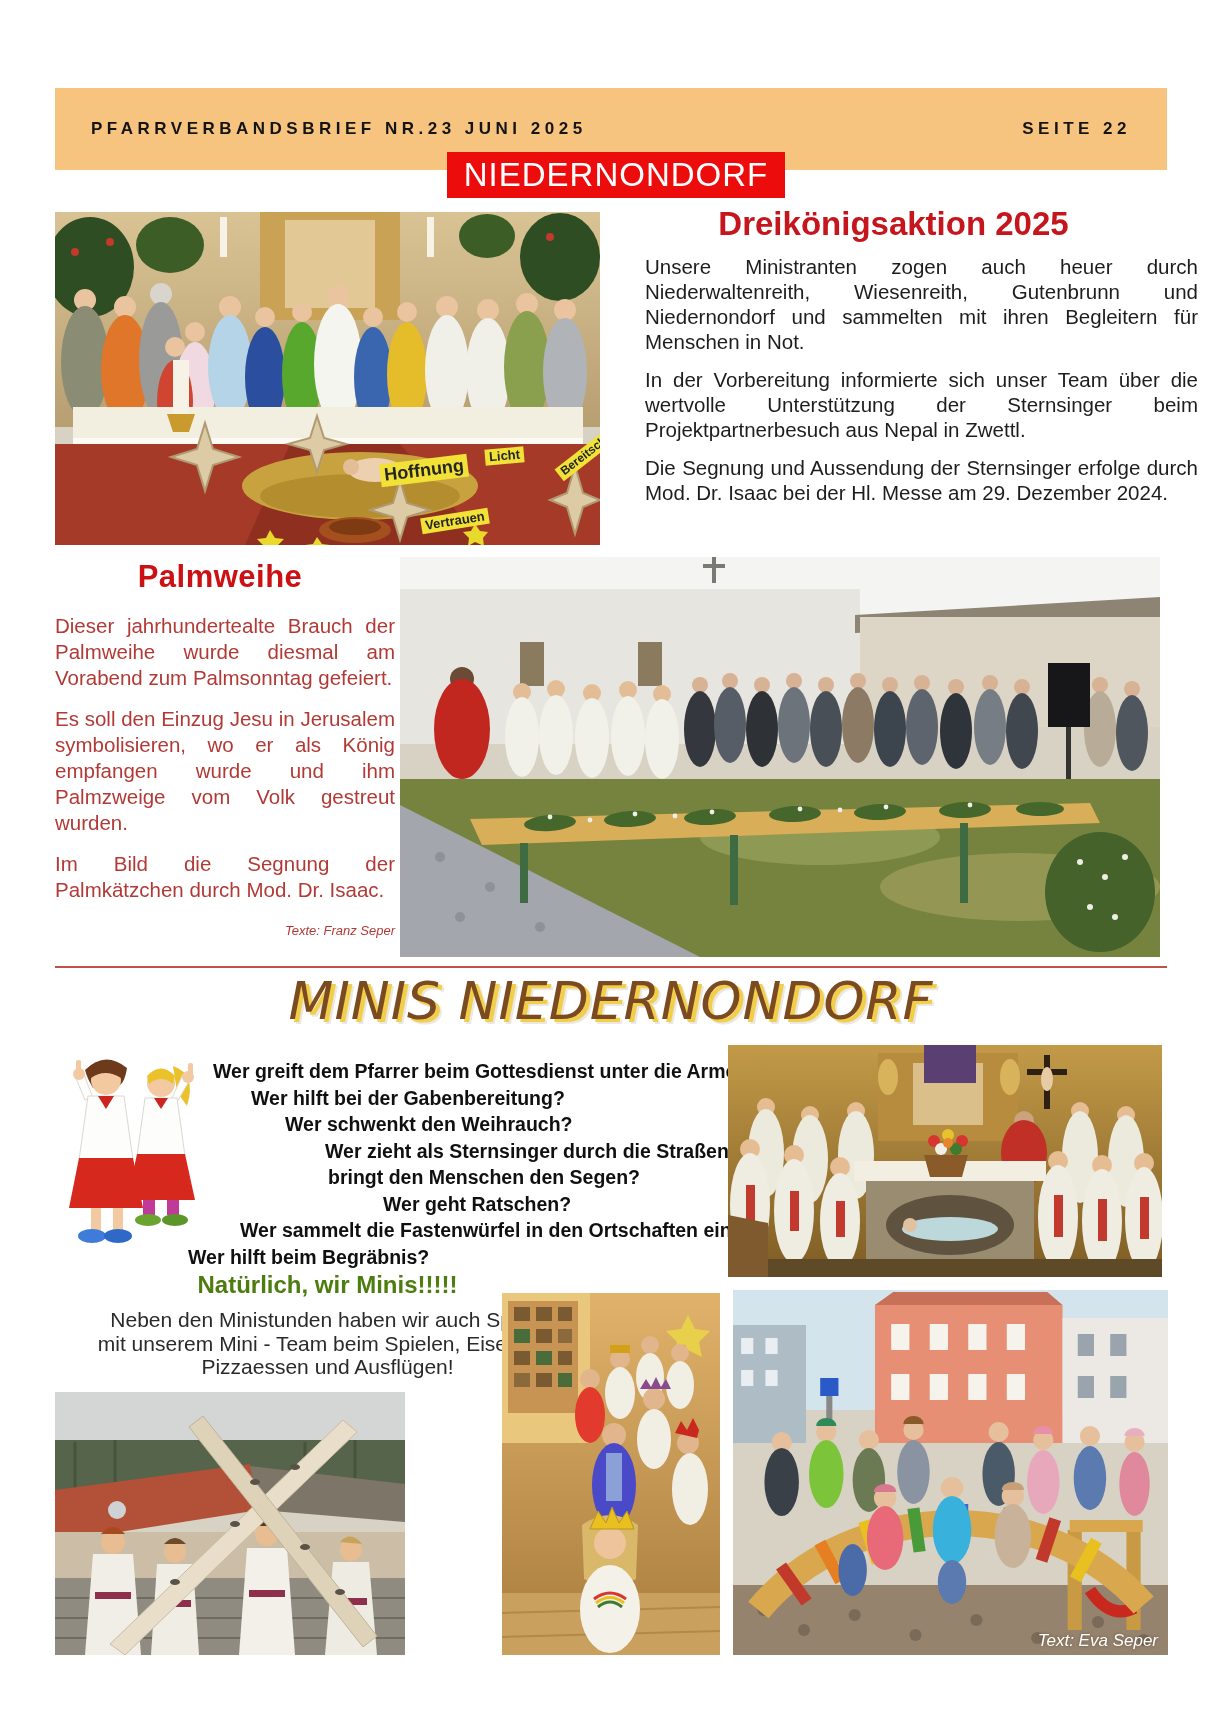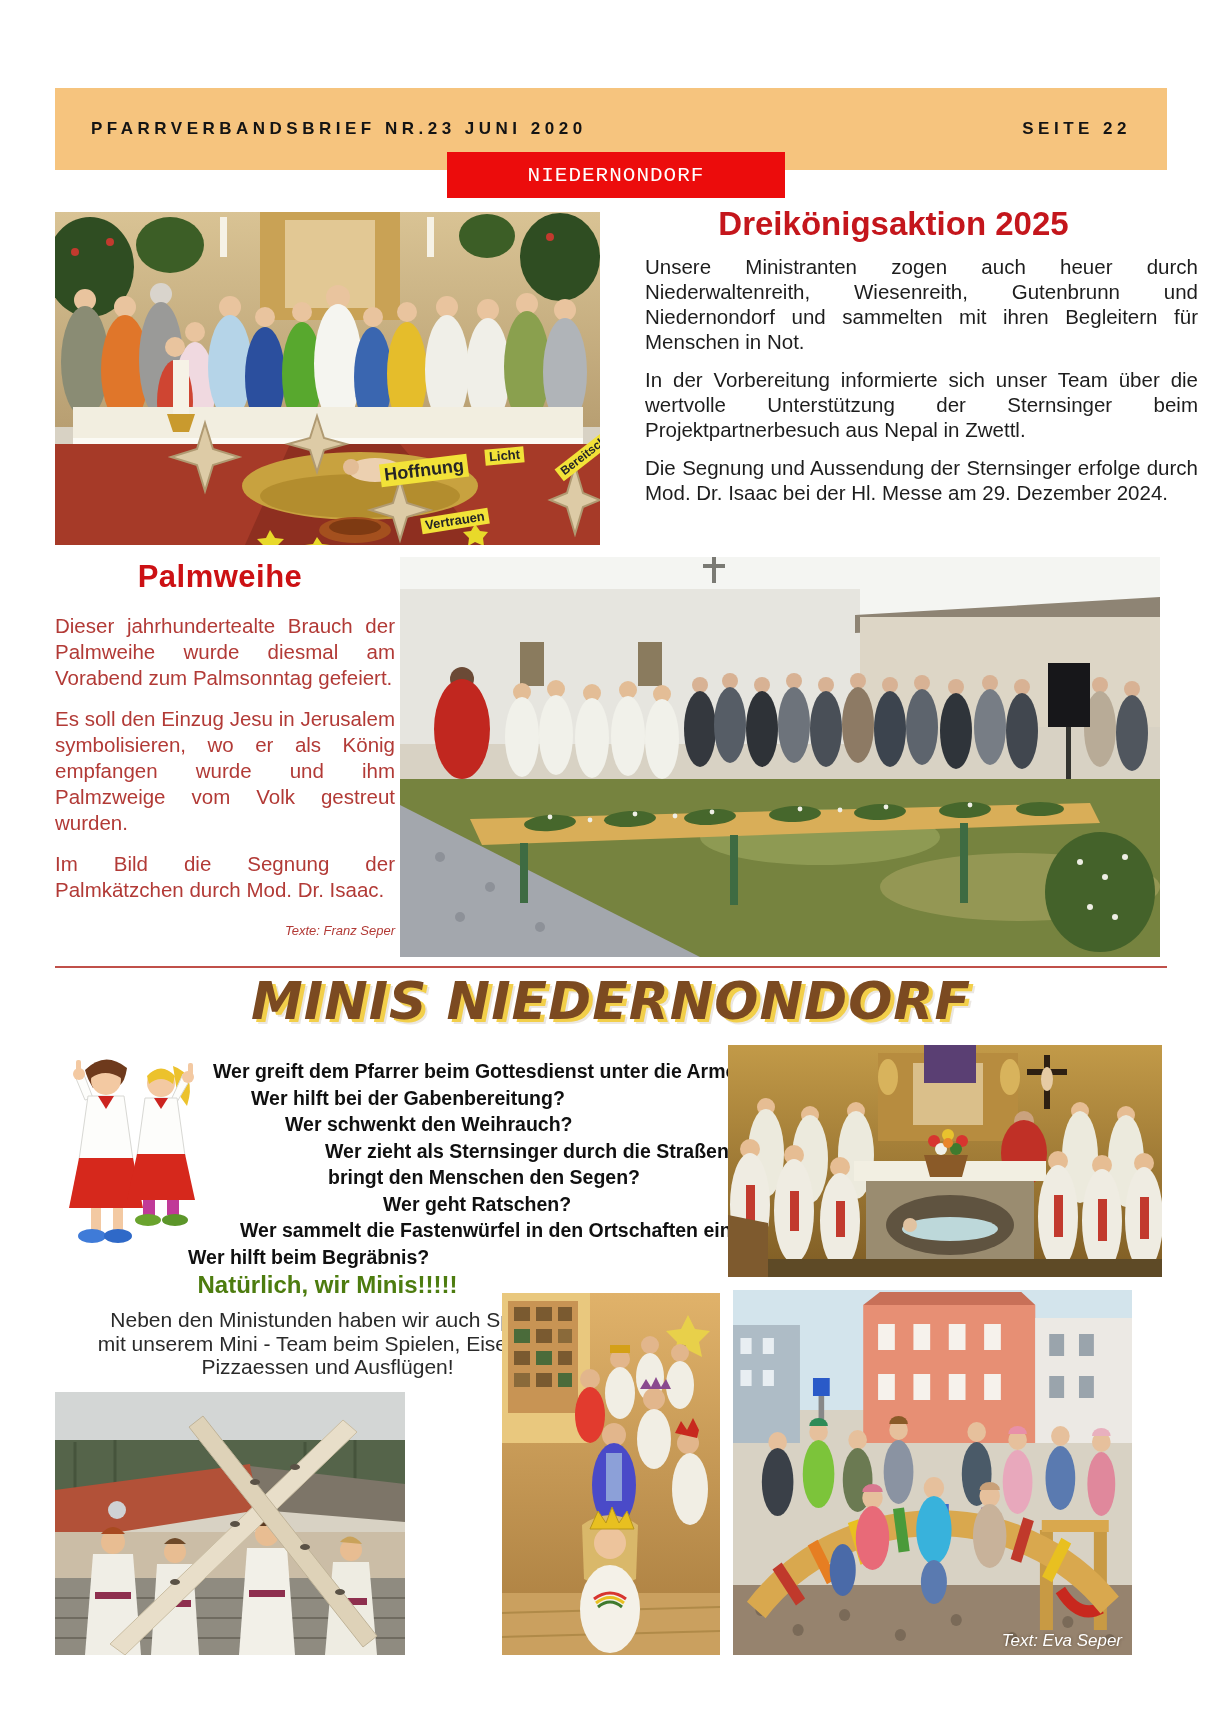--- a/index.html
+++ b/index.html
@@ -4,31 +4,31 @@
 <style>
   html,body{margin:0;padding:0;}
   body{width:1224px;height:1717px;background:#fff;font-family:"Liberation Sans",sans-serif;}
   #page{position:relative;width:1224px;height:1717px;background:#fff;overflow:hidden;}
 
   
   .header-bar{position:absolute;left:55px;top:88px;width:1112px;height:82px;background:#f6c47e;
     display:flex;justify-content:space-between;align-items:center;padding:0 36px;box-sizing:border-box;}
   .header-text{font-size:17px;font-weight:bold;letter-spacing:4.5px;color:#141414;white-space:nowrap;}
   .banner{position:absolute;left:447px;top:152px;width:338px;height:46px;background:#ec0c0c;color:#fff;
-    font-family:Liberation Mono, monospace;font-size:21px;letter-spacing:1px;
+    font-family:Liberation Sans, sans-serif;font-size:33px;letter-spacing:1px;
     display:flex;align-items:center;justify-content:center;}
 
   
   .photo{position:absolute;overflow:hidden;background:#d8d2c4;}
   #photo-dreikoenig{left:55px;top:212px;width:545px;height:333px;}
   #photo-palmweihe{left:400px;top:557px;width:760px;height:400px;}
   #photo-altar{left:728px;top:1045px;width:434px;height:232px;}
   #photo-hallway{left:502px;top:1293px;width:218px;height:362px;}
   #photo-birch{left:55px;top:1392px;width:350px;height:263px;}
-  #photo-bench{left:733px;top:1290px;width:399px;height:365px;}
+  #photo-bench{left:733px;top:1290px;width:435px;height:365px;}
   .photo svg{display:block;width:100%;height:100%;}
 
   .star-chip{position:absolute;background:#f2e238;color:#262626;font-weight:bold;padding:0 4px;line-height:1.25;}
   #chip-hoffnung{left:325px;top:247px;font-size:18px;transform:rotate(-7deg);}
   #chip-licht{left:430px;top:236px;font-size:13px;transform:rotate(-5deg);}
   #chip-vertrauen{left:366px;top:301px;font-size:13px;transform:rotate(-9deg);}
   #chip-bereitschaft{left:496px;top:232px;font-size:12px;transform:rotate(-38deg);}
 
   #bench-credit{position:absolute;right:10px;bottom:4px;font-style:italic;font-size:17px;color:#fff;
     text-shadow:0 0 3px rgba(60,40,20,.5);}
@@ -45,21 +45,21 @@
     font-size:31px;font-weight:bold;color:#cc1114;letter-spacing:.5px;}
   #pw-text{position:absolute;left:55px;top:613px;width:340px;font-size:20.5px;line-height:26px;
     text-align:justify;color:#b23a36;}
   #pw-text p{margin:0 0 15px;}
   #pw-credit{text-align:right;font-style:italic;font-size:13px;color:#b23a36;}
 
   #divider{position:absolute;left:55px;top:966px;width:1112px;height:2px;background:#c0504a;}
 
   
   #minis-title{position:absolute;left:55px;top:971px;width:1112px;text-align:center;
-    font-family:"DejaVu Sans",sans-serif;font-style:italic;font-weight:bold;font-size:52px;
+    font-family:"DejaVu Sans",sans-serif;font-style:italic;font-weight:normal;font-size:52px;
     color:#7b4a21;letter-spacing:1px;text-shadow:4px 3px 0 #f2cf4a,6px 5px 0 rgba(90,60,20,.12);}
   #cartoon{position:absolute;left:55px;top:1048px;width:155px;height:205px;}
   #cartoon svg{display:block;width:100%;height:100%;}
 
   #questions{position:absolute;left:55px;top:1058px;width:690px;font-weight:bold;
     font-size:19.5px;color:#101010;}
   #questions div{line-height:26.5px;white-space:nowrap;}
   .q0{margin-left:158px}.q1{margin-left:196px}.q2{margin-left:230px}.q3{margin-left:270px}
   .q4{margin-left:273px}.q5{margin-left:328px}.q6{margin-left:185px}.q7{margin-left:133px}
 
@@ -67,21 +67,21 @@
     font-size:24px;font-weight:bold;color:#4d7c0f;}
   #info{position:absolute;left:40px;top:1308px;width:575px;text-align:center;
     font-size:21px;line-height:23.5px;color:#2a2a2a;}
 </style>
 </head>
 <body>
 
 <div id="page">
 
   <div class="header-bar">
-    <span class="header-text">PFARRVERBANDSBRIEF NR.23 JUNI 2020</span>
+    <span class="header-text">PFARRVERBANDSBRIEF NR.23 JUNI 2025</span>
     <span class="header-text">SEITE 22</span>
   </div>
   <div class="banner">NIEDERNONDORF</div>
 
   <div class="photo" id="photo-dreikoenig">
     <svg viewBox="0 0 545 333" preserveAspectRatio="none">
       <defs>
         <linearGradient id="g1w" x1="0" y1="0" x2="0" y2="1">
           <stop offset="0" stop-color="#d9c394"></stop>
             <stop offset="1" stop-color="#b89f72"></stop>

